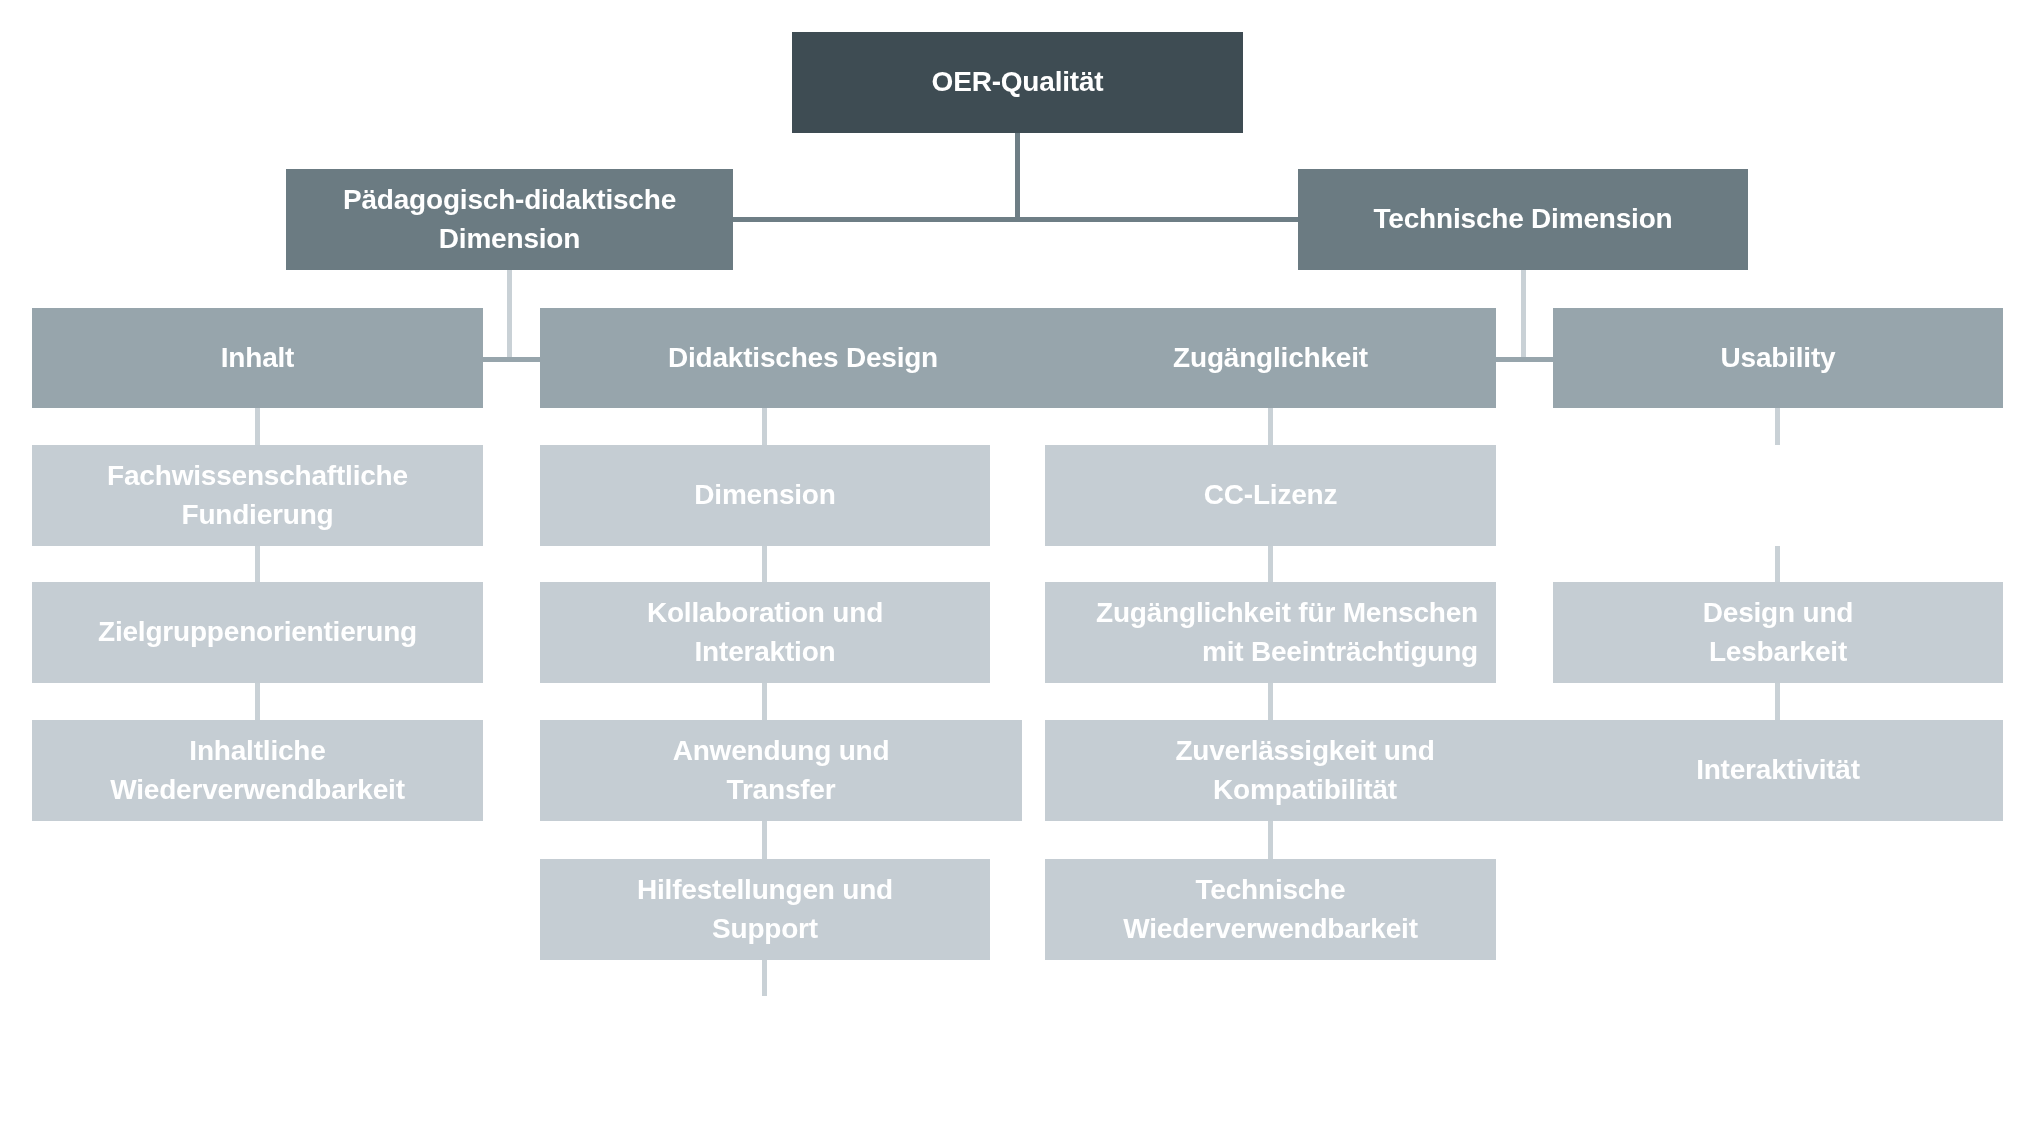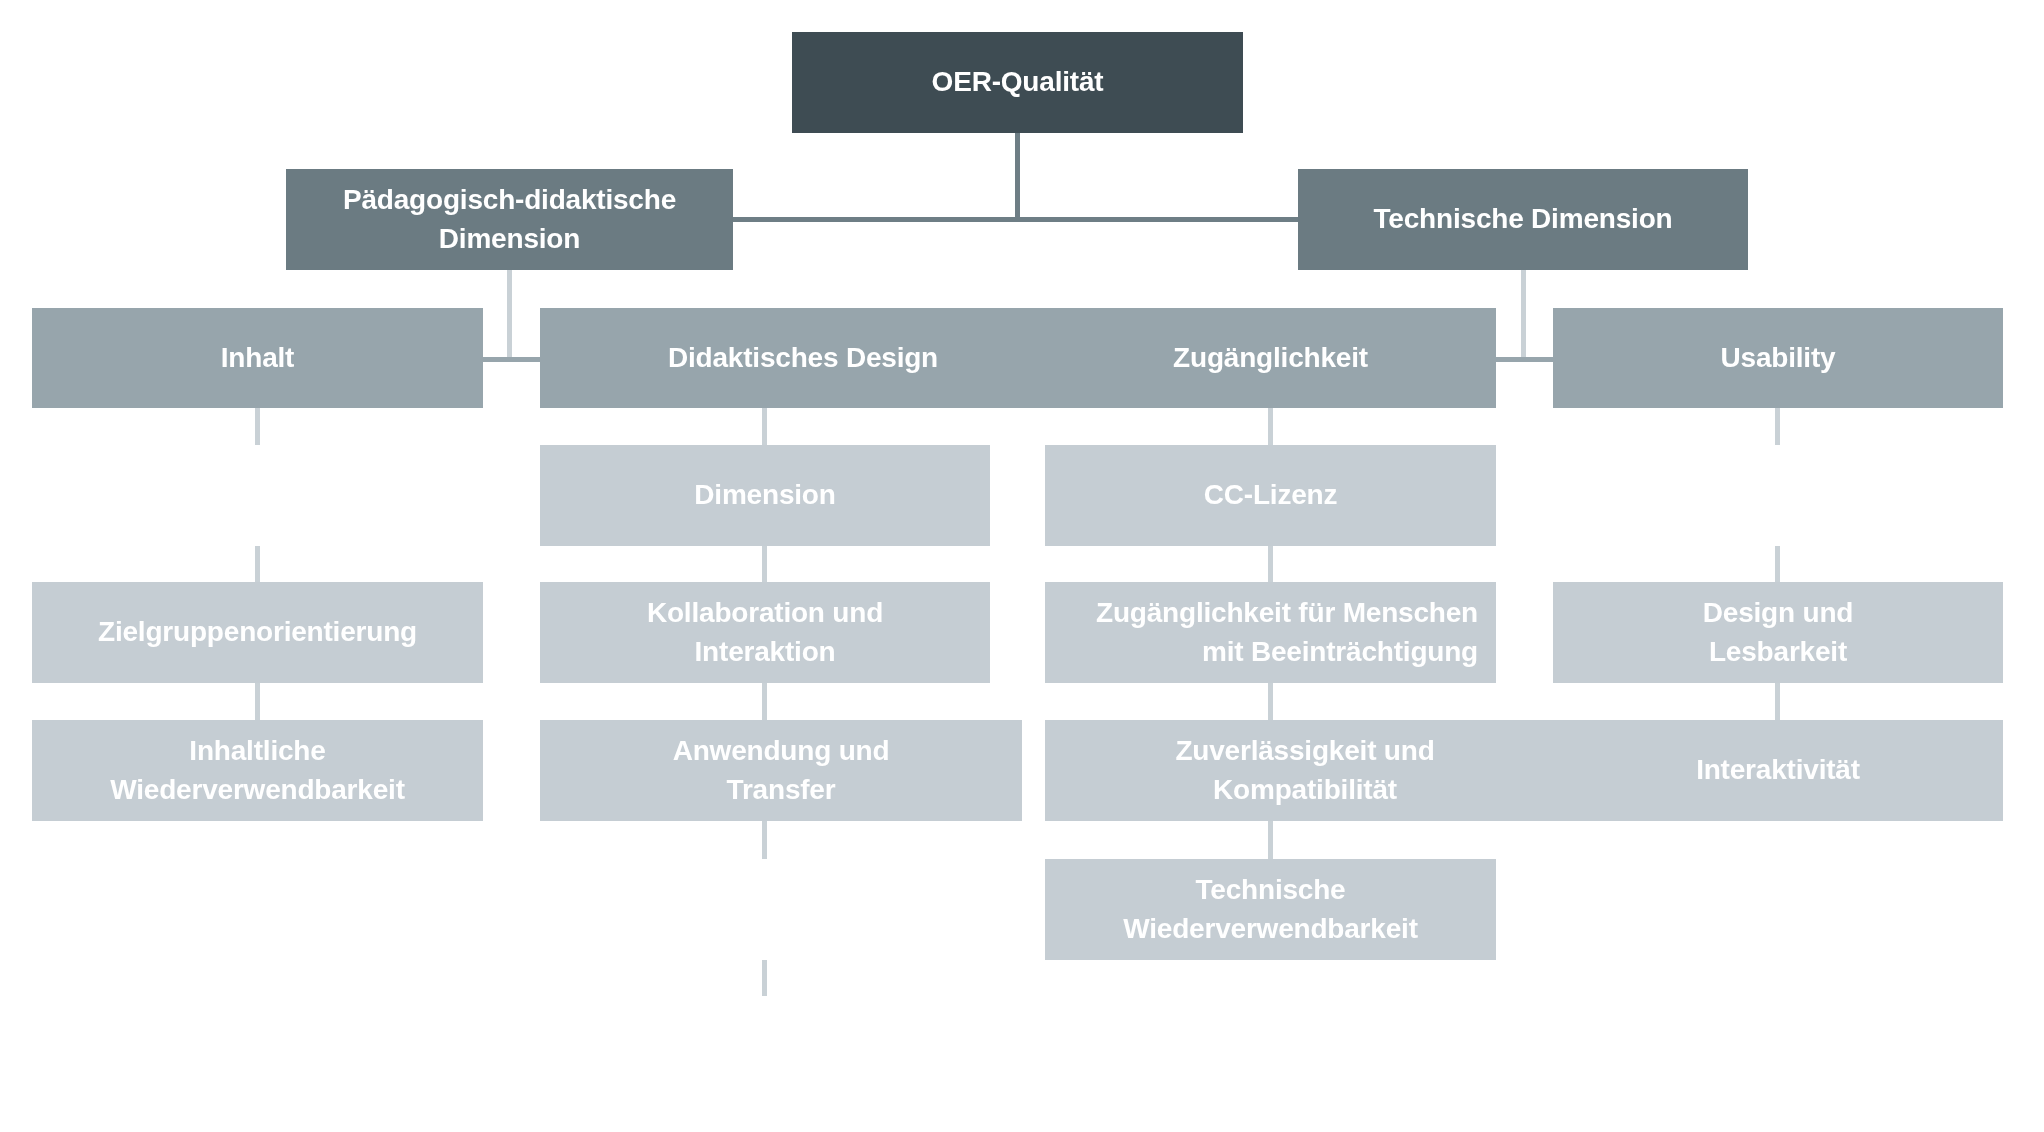--- a/index.html
+++ b/index.html
@@ -83,38 +83,46 @@
   <div class="box lvl3" style="left:540px;top:308px;width:526px;height:100px">
     <span>Didaktisches Design</span>
   </div>
   <div class="box lvl3" style="left:1045px;top:308px;width:451px;height:100px">
     <span>Zugänglichkeit</span>
   </div>
   <div class="box lvl3" style="left:1553px;top:308px;width:450px;height:100px">
     <span>Usability</span>
   </div>
 
+  <div class="box lvl4" style="left:32px;top:445px;width:451px;height:101px">
+    <span>Fachwissenschaftliche
+Fundierung</span>
+  </div>
   <div class="box lvl4" style="left:32px;top:582px;width:451px;height:101px">
     <span>Zielgruppenorientierung</span>
   </div>
   <div class="box lvl4" style="left:32px;top:720px;width:451px;height:101px">
     <span>Inhaltliche
 Wiederverwendbarkeit</span>
   </div>
 
   <div class="box lvl4" style="left:540px;top:445px;width:450px;height:101px">
     <span>Dimension</span>
   </div>
   <div class="box lvl4" style="left:540px;top:582px;width:450px;height:101px">
     <span>Kollaboration und
 Interaktion</span>
   </div>
   <div class="box lvl4" style="left:540px;top:720px;width:482px;height:101px">
     <span>Anwendung und
 Transfer</span>
+  </div>
+  <div class="box lvl4" style="left:540px;top:859px;width:450px;height:101px">
+    <span>Hilfestellungen und
+Support</span>
   </div>
 
   <div class="box lvl4" style="left:1045px;top:445px;width:451px;height:101px">
     <span>CC-Lizenz</span>
   </div>
   <div class="box lvl4 align-right" style="left:1045px;top:582px;width:451px;height:101px">
     <span>Zugänglichkeit für Menschen
 mit Beeinträchtigung</span>
   </div>
   <div class="box lvl4" style="left:1045px;top:720px;width:520px;height:101px">

